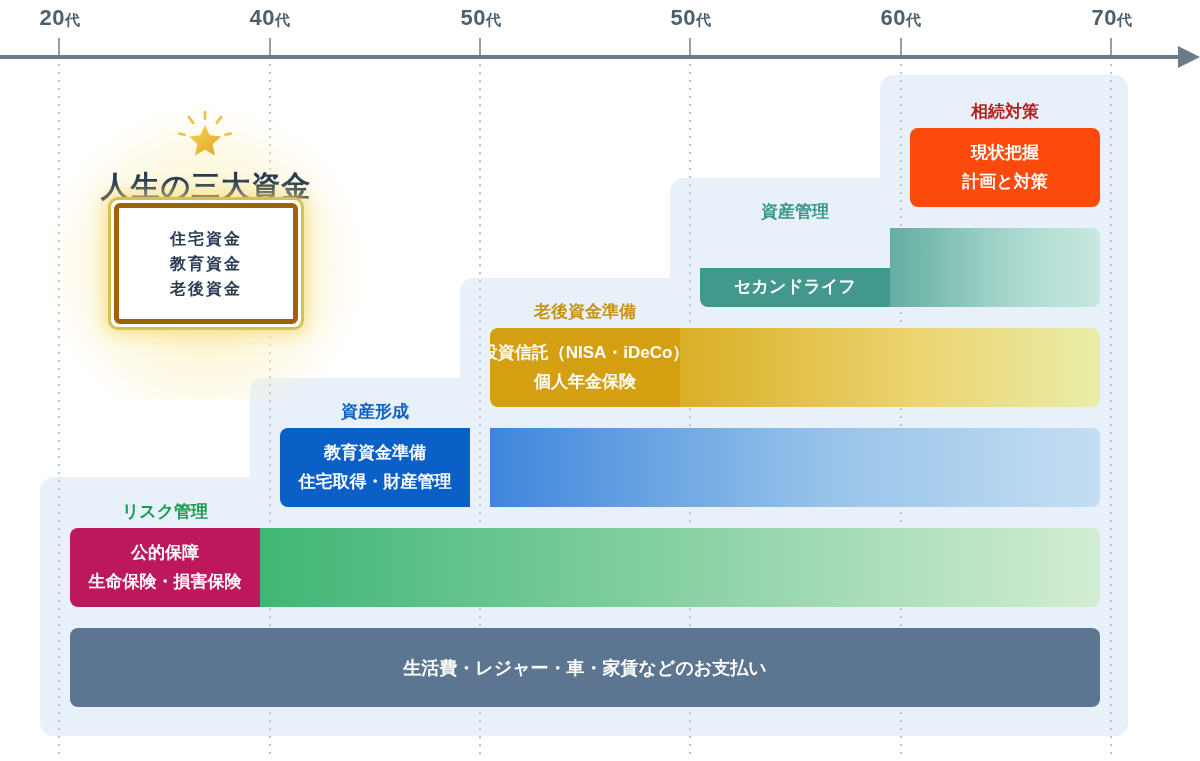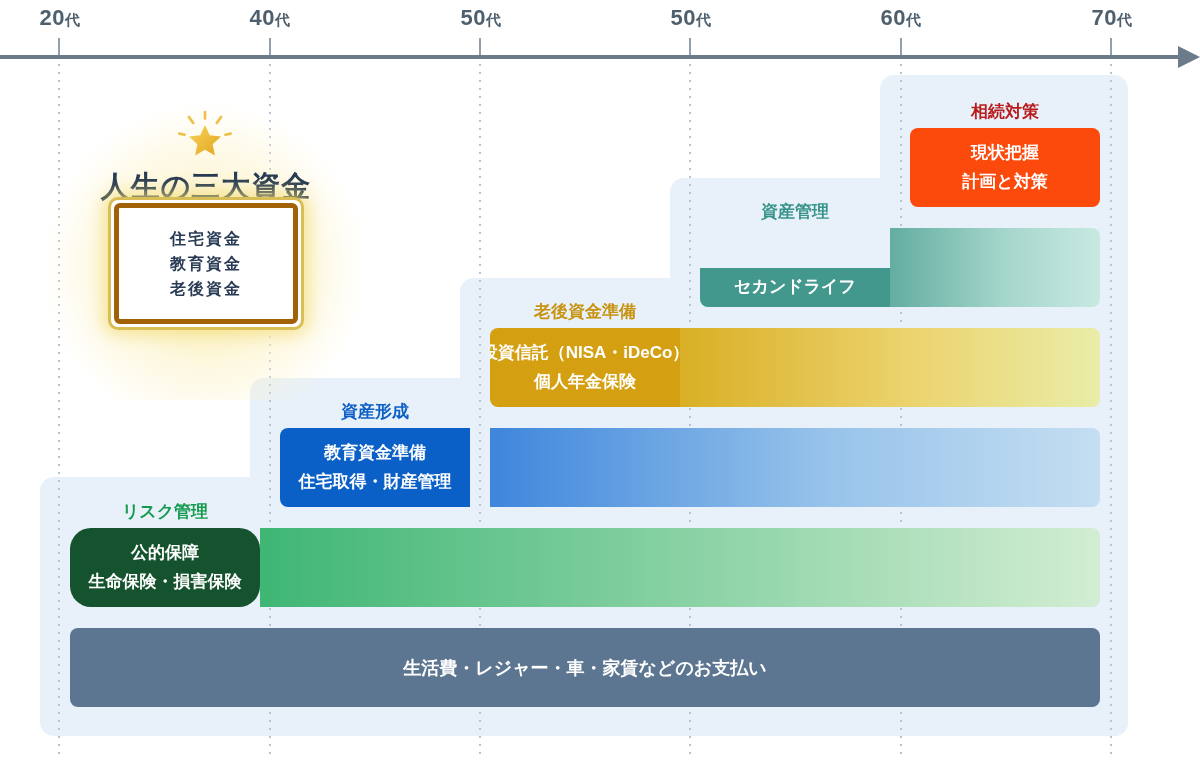--- a/index.html
+++ b/index.html
@@ -33,21 +33,21 @@
   .t-build{left:375px;top:400px;color:#0d5fc4;}
   .t-retire{left:585px;top:300px;color:#c79310;}
   .t-manage{left:795px;top:200px;color:#38948a;}
   .t-inherit{left:1005px;top:100px;color:#b91c1c;}
 
   .bar{position:absolute;height:79px;border-radius:8px;display:flex;overflow:hidden;}
   .solid{flex:none;width:190px;display:flex;flex-direction:column;justify-content:center;align-items:center;
          color:#fff;font-weight:bold;font-size:17px;line-height:1.7;white-space:nowrap;}
   .tail{flex:1;}
   .b-risk{left:70px;top:528px;width:1030px;}
-  .b-risk .solid{background:#14532d;border-radius:21px;}
+  .b-risk .solid{background:#be185d;}
   .b-risk .tail{background:linear-gradient(90deg,#3fb674,#8fd4a8 55%,#d2edd3);}
   .b-build{left:280px;top:428px;width:820px;gap:20px;}
   .b-build .solid{background:#0a60c6;}
   .b-build .tail{background:linear-gradient(90deg,#3e86dc,#97c3ea 55%,#c4def2);}
   .b-retire{left:490px;top:328px;width:610px;}
   .b-retire .solid{background:#d4a012;}
   .b-retire .tail{background:linear-gradient(90deg,#d9af25,#ecd36e 55%,#e9eda8);}
   .b-manage{left:700px;top:228px;width:400px;}
   .b-manage .solid{background:#42988d;margin-top:40px;}
   .b-manage .tail{background:linear-gradient(90deg,#63ada1,#a5d6cb 55%,#c8e9e1);}

